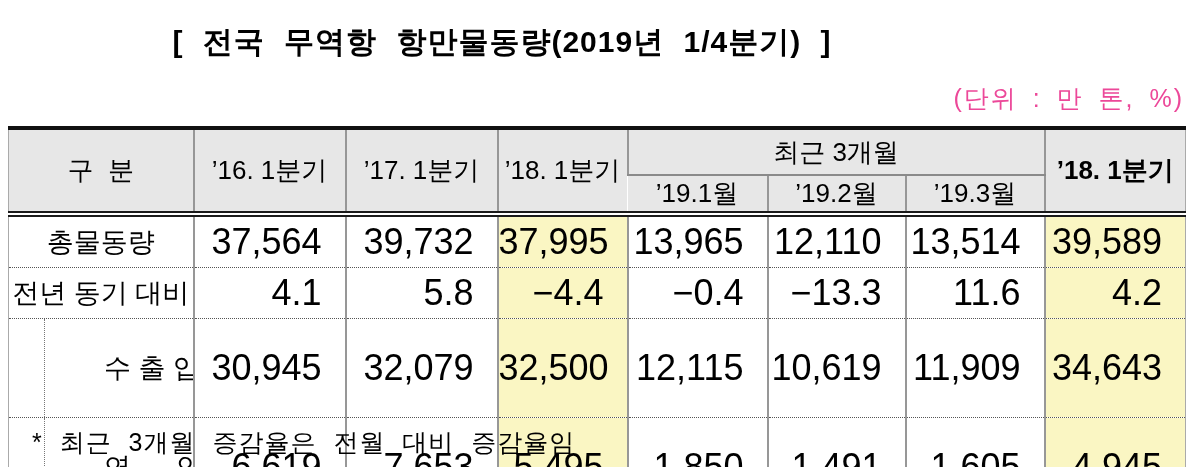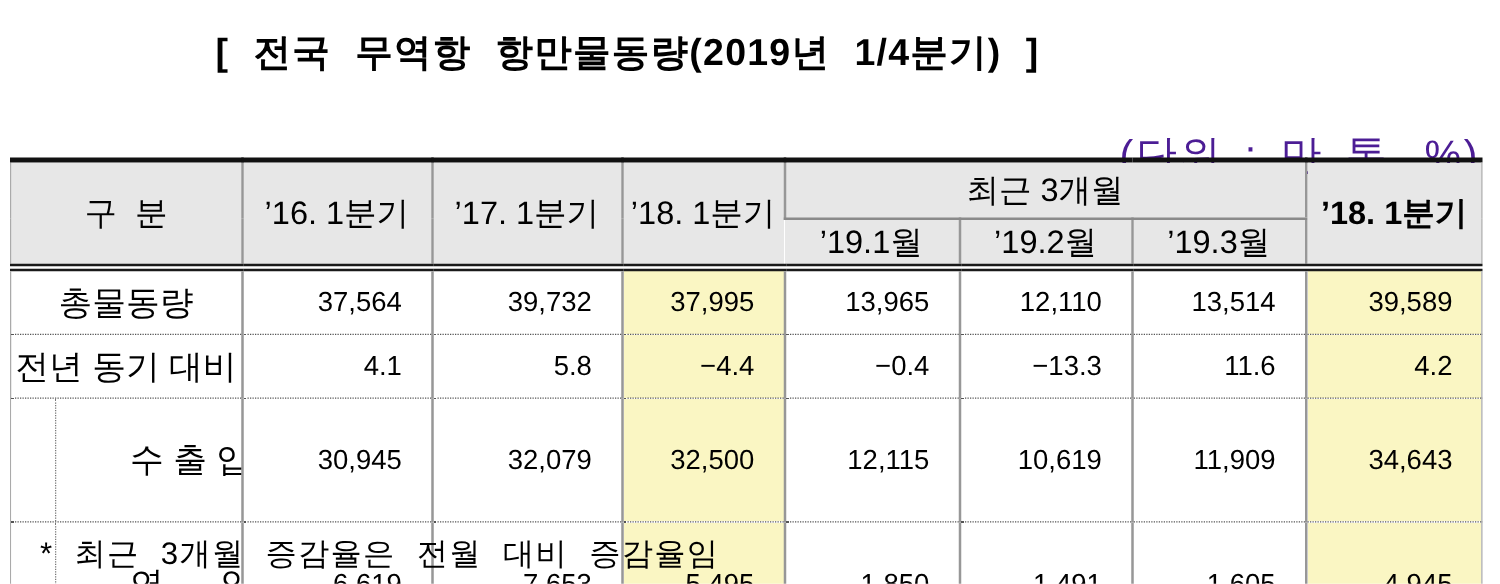--- a/index.html
+++ b/index.html
@@ -7,21 +7,21 @@
     width:1200px;height:467px;position:relative;background:#ffffff;
     font-family:"Liberation Sans","DejaVu Sans",sans-serif;color:#111;
     overflow:hidden;
   }
   .title{
     position:absolute;top:22px;left:0;width:1004px;text-align:center;
     font-size:30px;font-weight:bold;letter-spacing:1px;word-spacing:10px;color:#000;
   }
   .unit-note{
     position:absolute;top:82px;right:16px;
-    font-size:33px;letter-spacing:2px;word-spacing:6px;color:#4c1d95;margin-top:20px;
+    font-size:25px;letter-spacing:2px;word-spacing:6px;color:#ec4899;
   }
   table.main{
     position:absolute;top:126px;left:8px;width:1177px;
     border-collapse:collapse;table-layout:fixed;
     border-top:4px solid #111;border-bottom:4px solid #111;
     border-left:1px solid #aaa;border-right:1px solid #aaa;
   }
   table.main th, table.main td{
     padding:0;font-size:26px;font-weight:normal;color:#000;
     overflow:hidden;
@@ -36,21 +36,21 @@
   thead th.rowspan2{height:78px;}
   thead th.hdr-bottom{border-bottom:6px double #1a1a1a;}
   thead th.recent{border-bottom:2px solid #8a8a8a;text-align:center;}
   thead th.bold{font-weight:bold;}
   tbody td{
     height:50px;border-left:2px solid #979797;vertical-align:middle;
     background:#ffffff;
   }
   tbody td:first-child{border-left:none;}
   tbody tr:not(:first-child) td{border-top:1px dotted #555;}
-  tbody td.num{text-align:right;padding-right:23px;font-size:22px;}
+  tbody td.num{text-align:right;padding-right:23px;font-size:36px;}
   tbody td.hl{background:#faf6c3;}
   tbody td.lbl{text-align:center;white-space:pre;font-size:27px;}
   tbody td.lbl-indent{position:relative;text-align:center;white-space:pre;font-size:27px;padding-left:35px;}
   tbody td.lbl-indent .indent-line{
     position:absolute;left:35px;top:0;bottom:0;width:0;
     border-left:1px dotted #777;
   }
   .footnote{
     position:absolute;top:426px;left:32px;
     font-size:25px;letter-spacing:1px;word-spacing:9px;color:#000;

